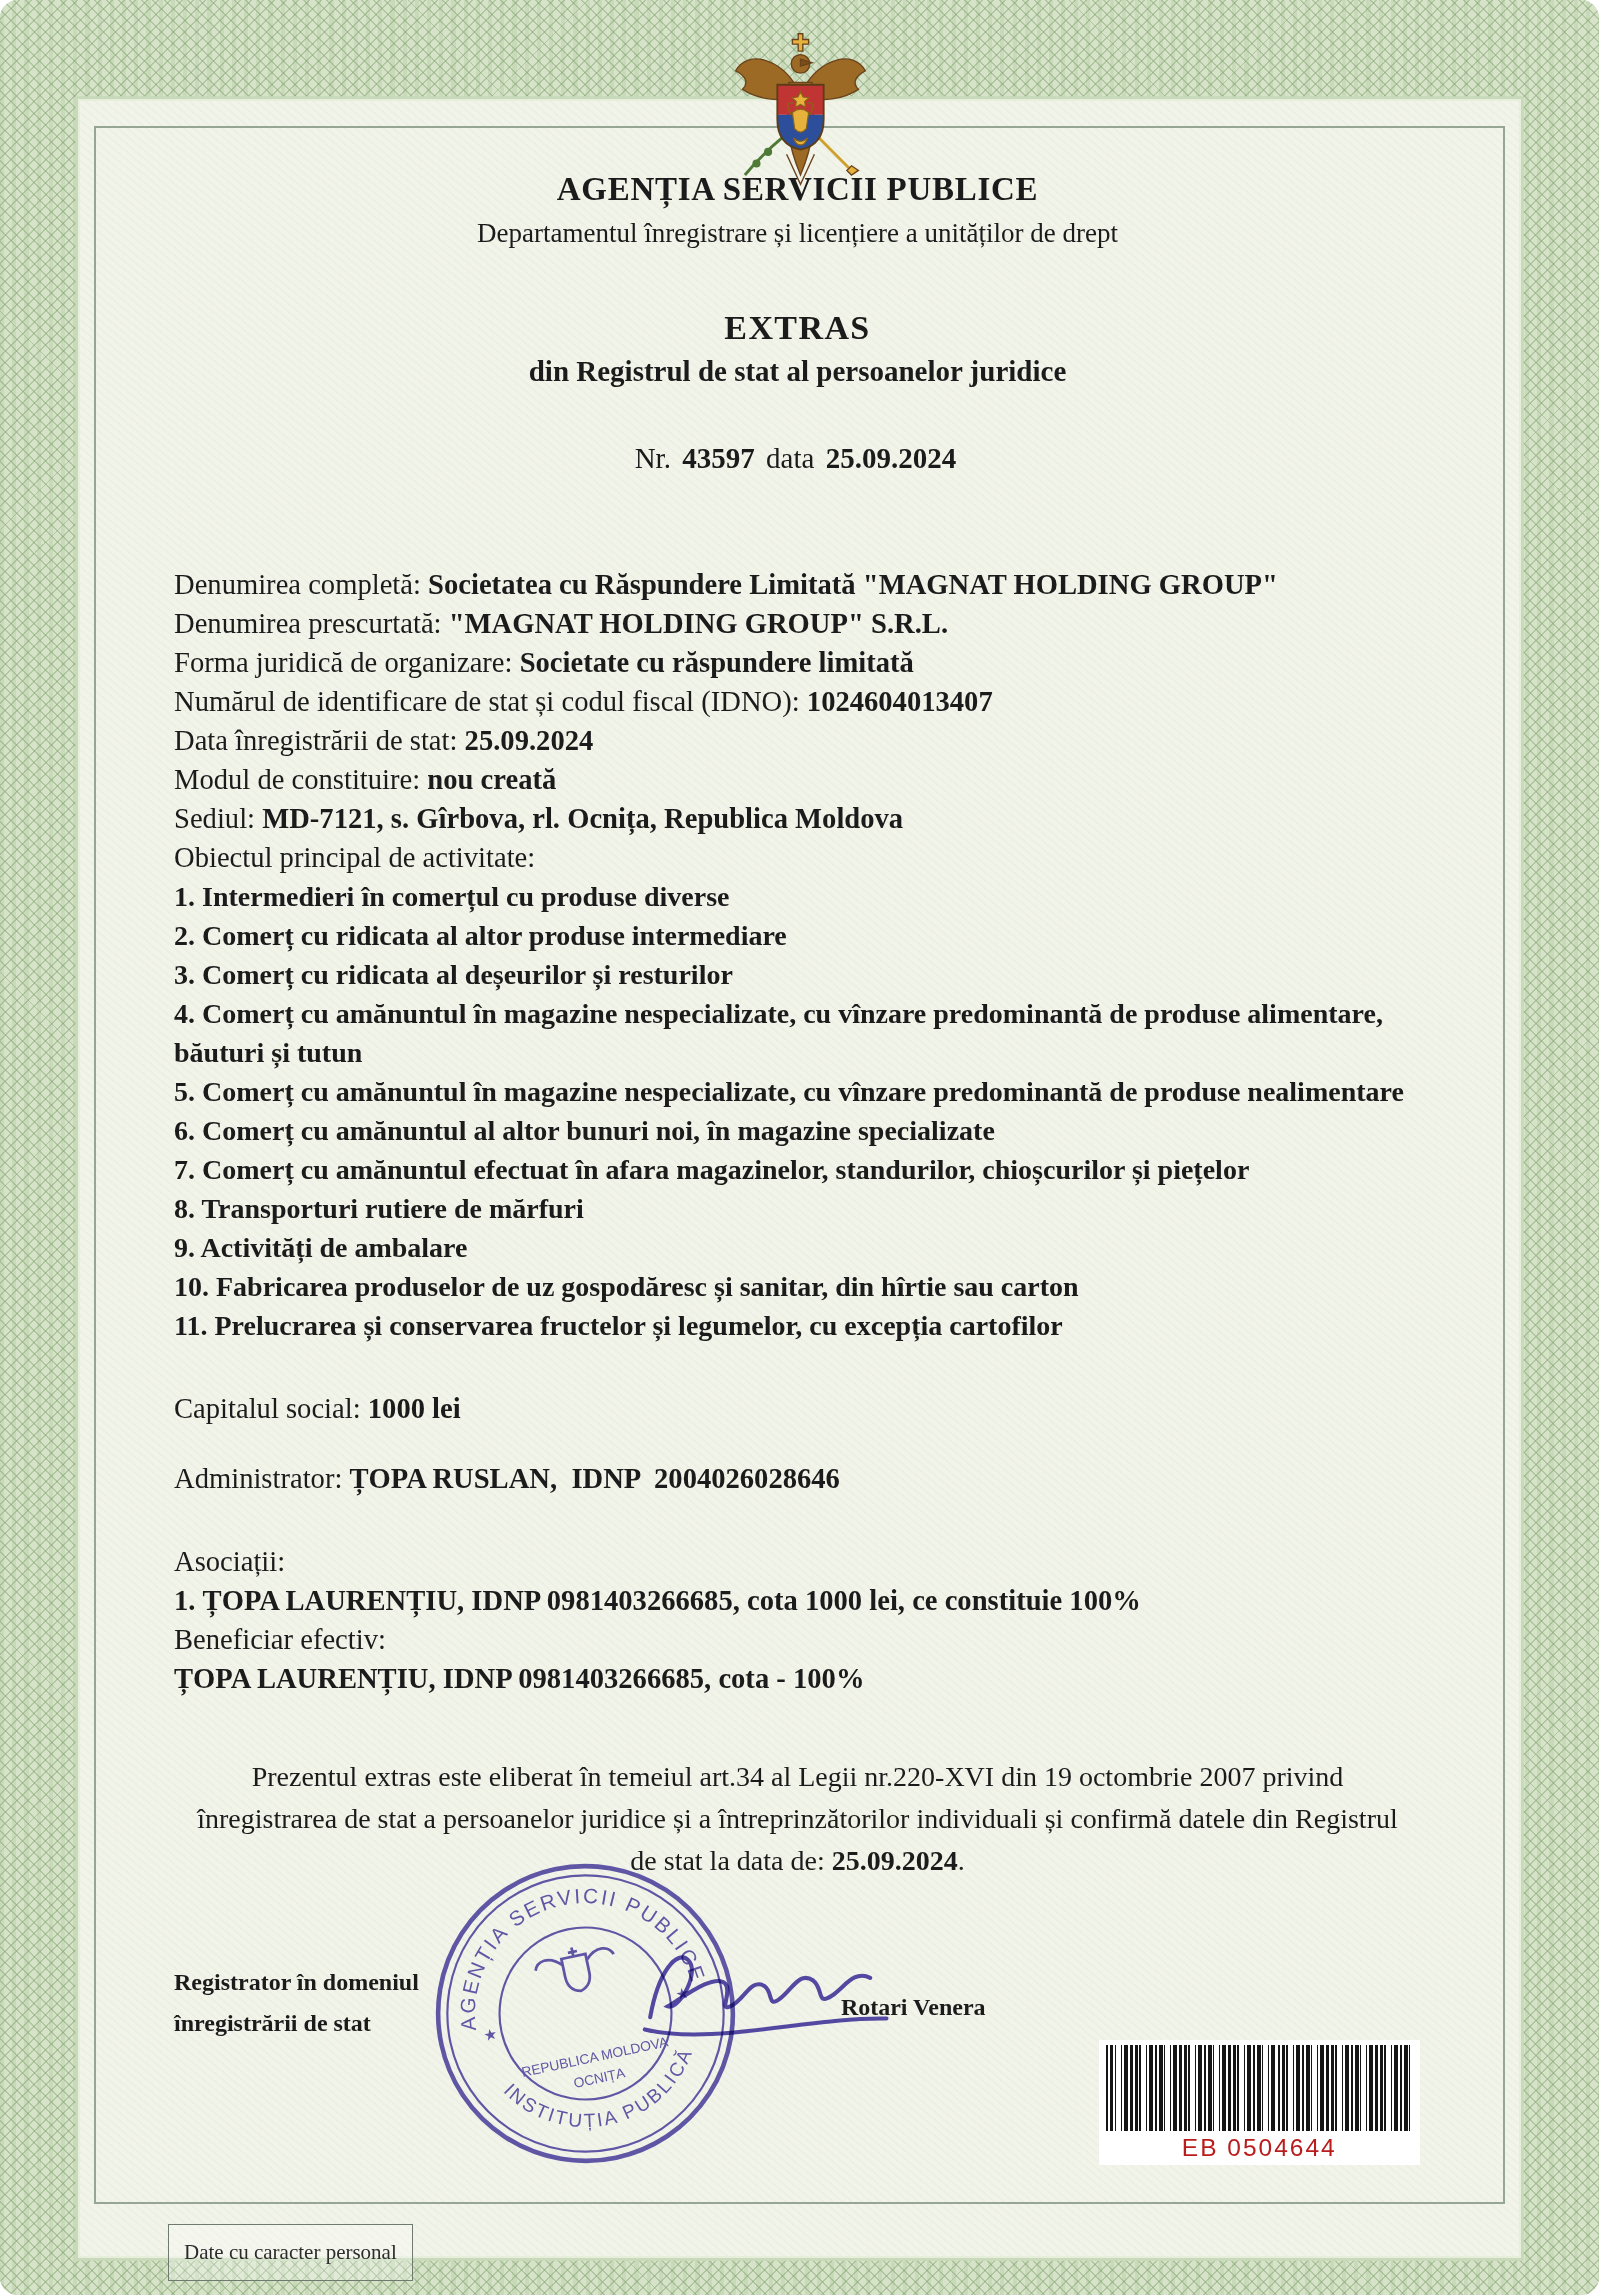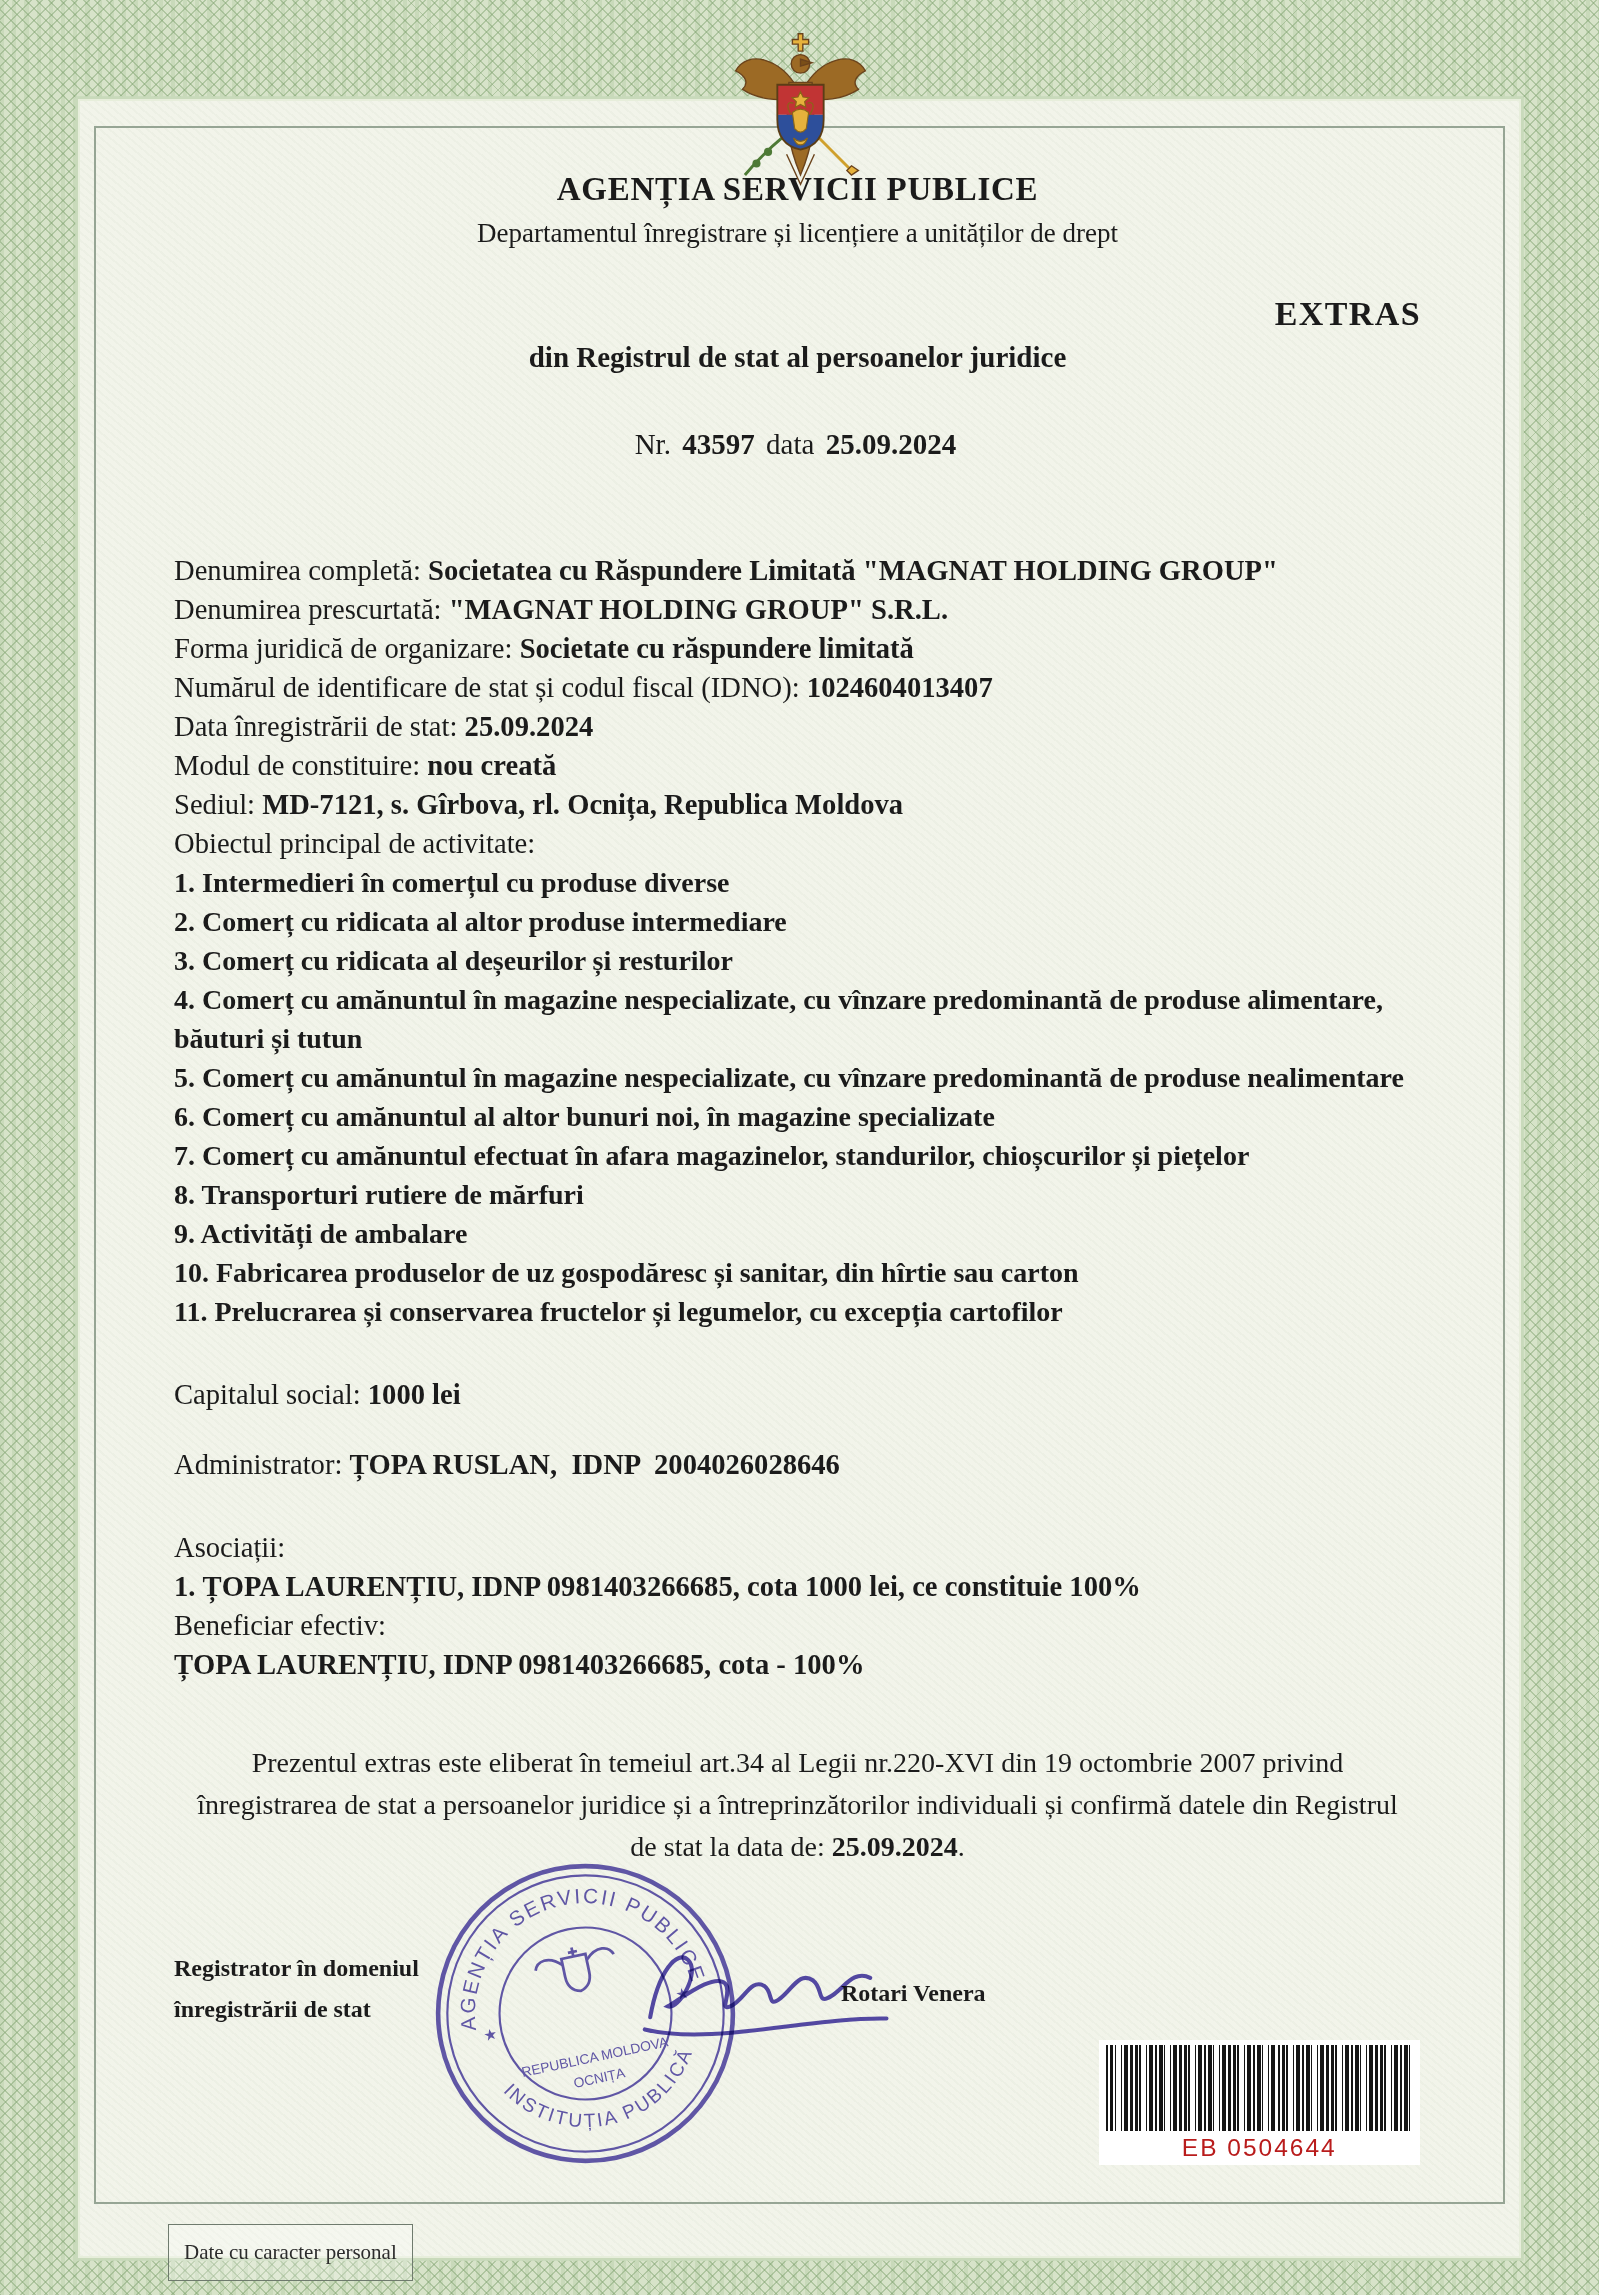--- a/index.html
+++ b/index.html
@@ -3,20 +3,21 @@
 <meta charset="utf-8">
 <style>
   html,body{margin:0;padding:0;}
   .page{
     position:relative;
     width:1599px;height:2295px;
     background:#dfe9d2;
     font-family:"Liberation Serif", serif;
     color:#1b1b1b;
     overflow:hidden;
+    border-radius:18px;
   }
   
   .border-band{
     position:absolute;inset:0;
     background-color:#d7e3c9;
     background-image:
       repeating-linear-gradient(45deg, rgba(128,163,112,0.45) 0 1.4px, transparent 1.4px 8.2px),
       repeating-linear-gradient(-45deg, rgba(128,163,112,0.45) 0 1.4px, transparent 1.4px 8.2px),
       repeating-linear-gradient(90deg, rgba(168,196,152,0.30) 0 4.1px, transparent 4.1px 12.2px);
   }
@@ -35,21 +36,21 @@
     position:absolute;left:calc(50% - 69px);top:31px;width:139px;height:163px;
     z-index:5;
   }
   .content{
     position:absolute;left:94px;right:98px;top:69px;
     font-size:28.6px;line-height:39px;
   }
   .center{text-align:center;}
   .agency{font-weight:bold;font-size:33px;line-height:38px;letter-spacing:0.7px;}
   .department{font-size:27px;line-height:34px;margin-top:8.2px;}
-  .doc-title{font-weight:bold;font-size:34px;line-height:41px;margin-top:43px;letter-spacing:1.4px;text-align:right;}
+  .doc-title{font-weight:bold;font-size:34px;line-height:41px;margin-top:57px;letter-spacing:1.4px;}
   .doc-subtitle{font-weight:bold;font-size:29px;line-height:35px;margin-top:5.4px;}
   .numline{font-size:29px;line-height:35px;margin-top:52px;}
   .numline b{margin:0 4.1px;}
   .fields{margin-top:89px;}
   .field-row b{white-space:pre-wrap;}
   .activities{font-weight:bold;font-size:28px;}
   .line{margin:0;}
   .capital{margin-top:44px;}
   .admin{margin-top:31px;}
   .admin b{white-space:pre-wrap;}

